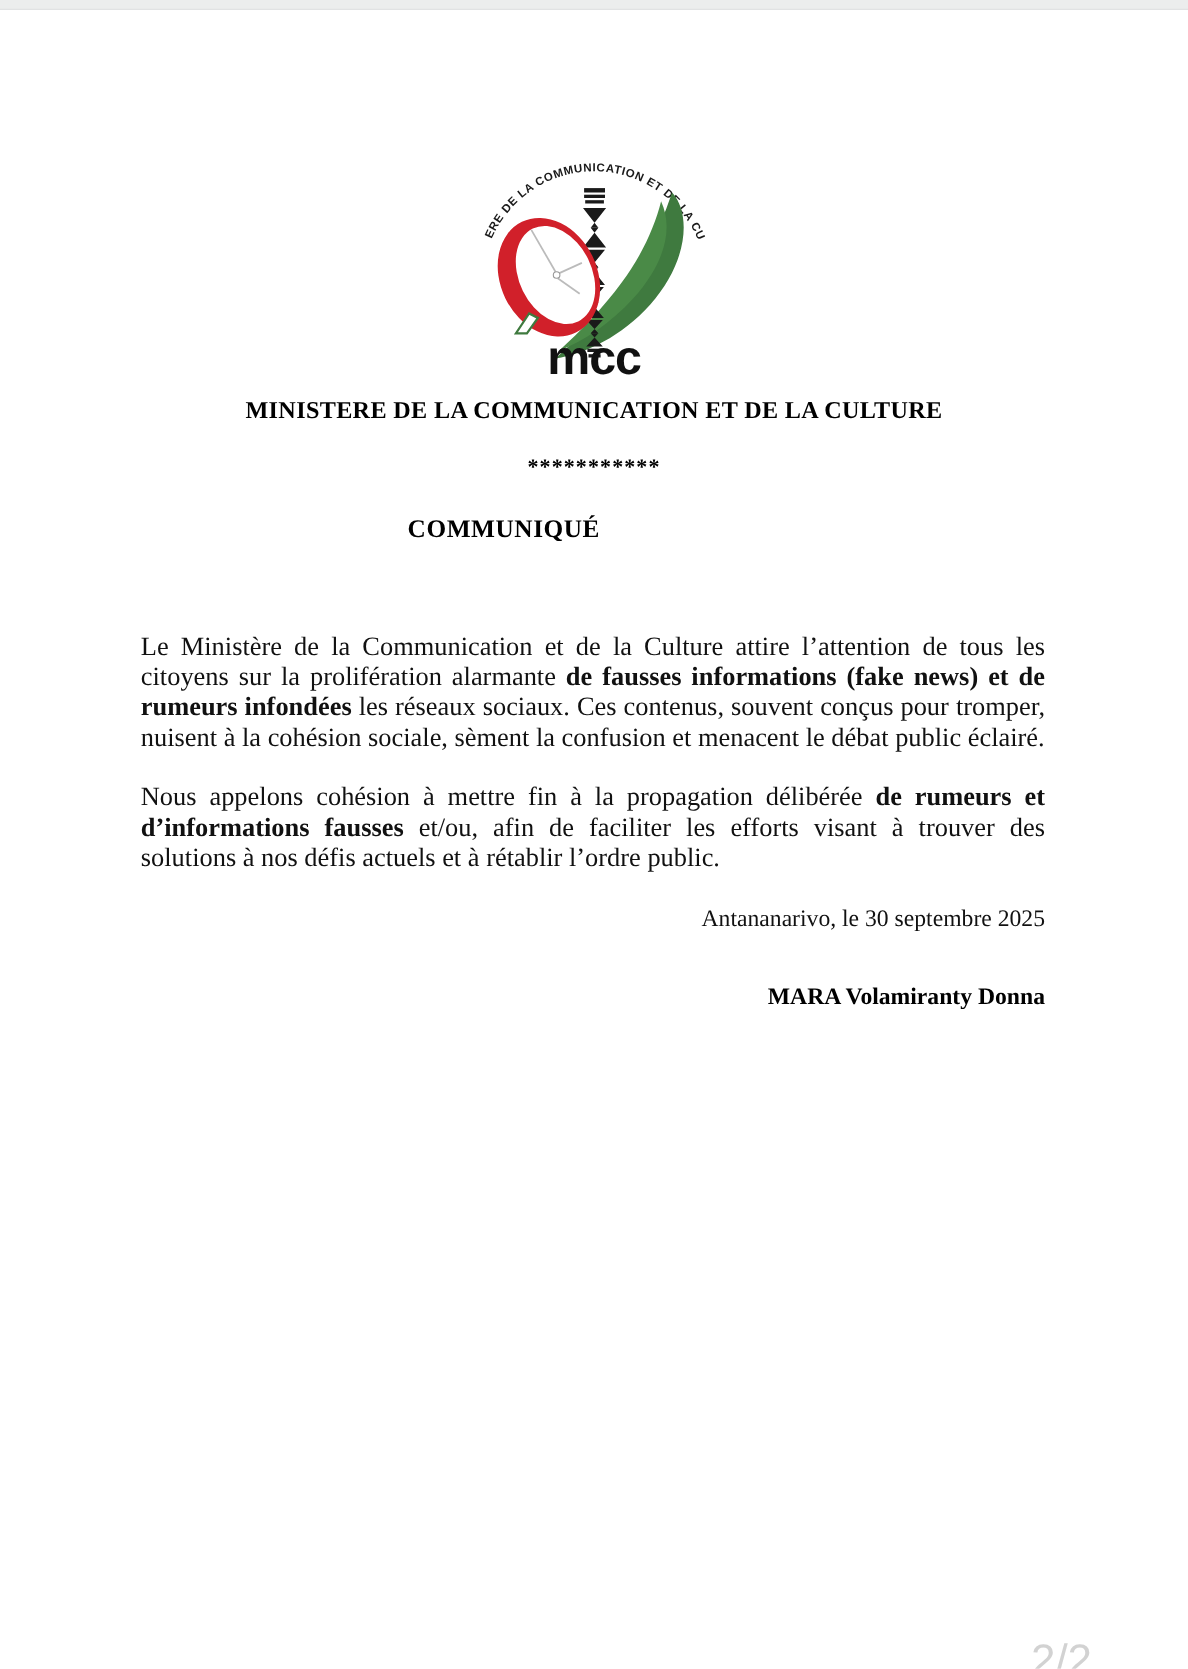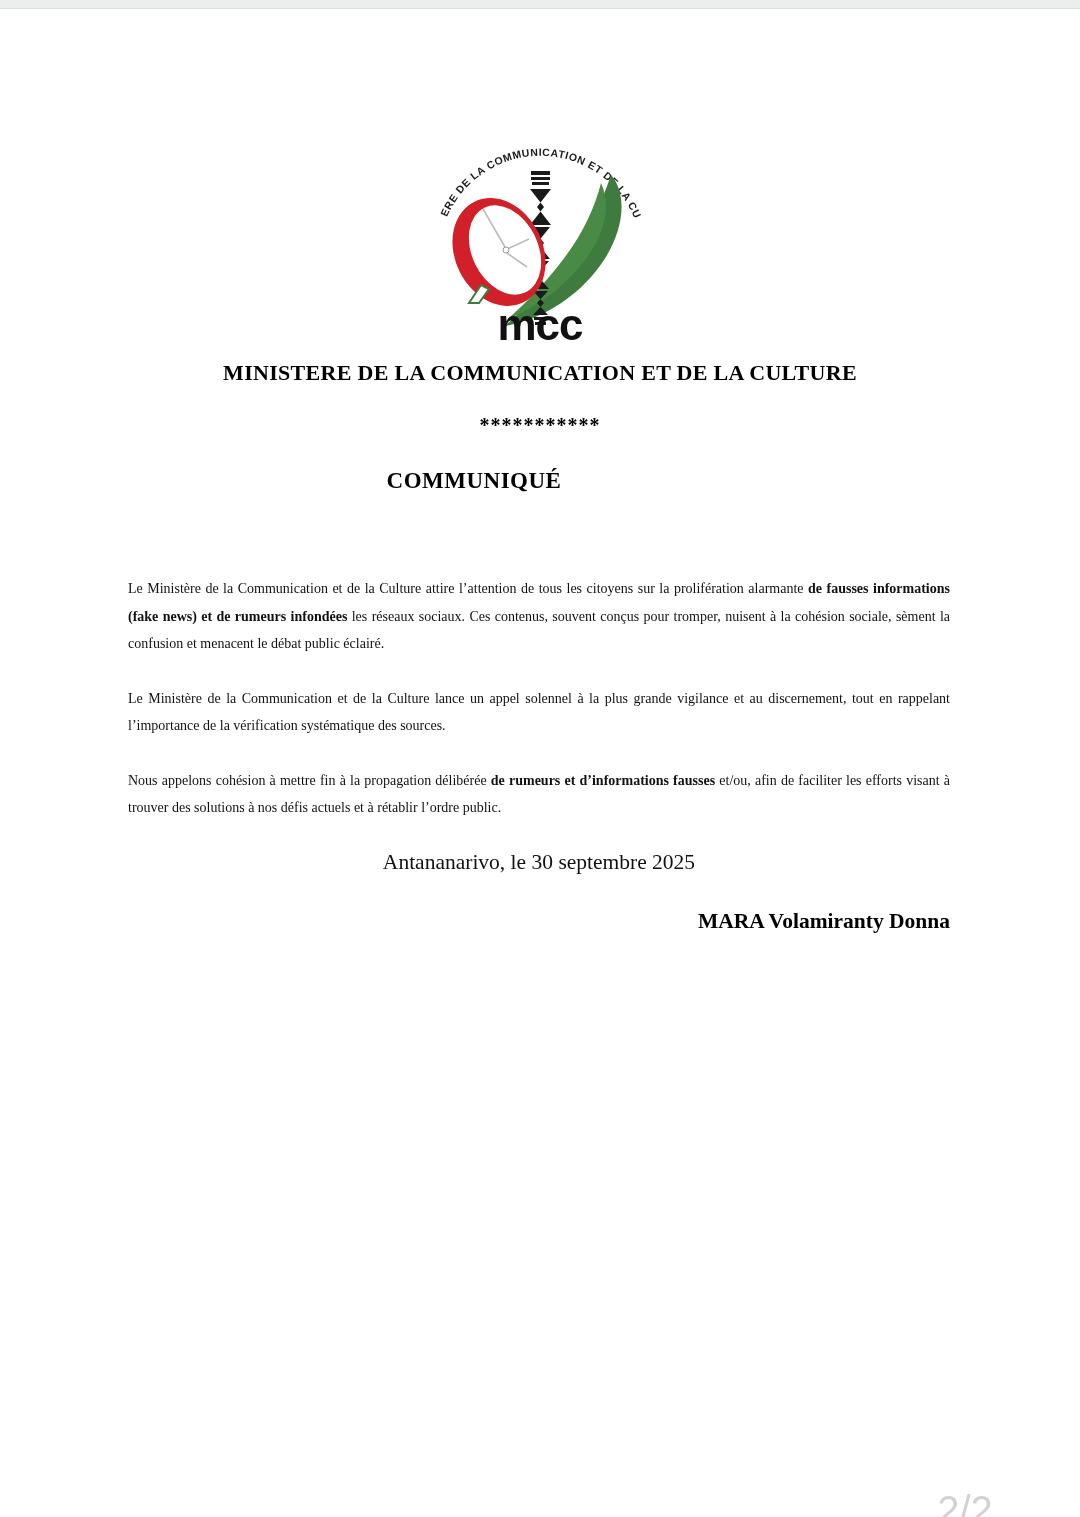--- a/index.html
+++ b/index.html
@@ -71,59 +71,59 @@
     width: 1080px;
     text-align: center;
     font-weight: bold;
     font-size: 20px;
     letter-spacing: 1px;
     color: #000000;
   }
   .communique {
     position: absolute;
     top: 458px;
-    left: 16px;
+    left: 0;
     width: 916px;
     text-align: center;
     font-weight: bold;
     font-size: 23px;
     letter-spacing: 0.5px;
     color: #000000;
   }
 
   
   .body-block {
     position: absolute;
     top: 565px;
     left: 128px;
     width: 822px;
   }
   .para {
     text-align: justify;
     text-justify: inter-word;
-    font-size: 14px;
+    font-size: 24px;
     line-height: 27.5px;
     margin: 0 0 27px 0;
     color: #111111;
   }
   .para b { font-weight: bold; }
 
   .date-line {
-    text-align: center;
+    text-align: right;
     font-size: 21.5px;
     line-height: 27.5px;
     margin: 22px 0 0 0;
     color: #111111;
   }
   .sign-block {
     text-align: right;
     font-weight: bold;
     font-size: 21.5px;
     line-height: 27.5px;
-    margin: 32px 0 0 0;
+    margin: 44px 0 0 0;
     color: #000000;
   }
 
   
   .page-number {
     position: absolute;
     left: 0;
     top: 1478px;
     width: 1080px;
     text-align: center;
@@ -196,21 +196,20 @@
 
   <div class="ministry-title">MINISTERE DE LA COMMUNICATION ET DE LA CULTURE</div>
 
   <div class="stars">***********</div>
 
   <div class="communique">COMMUNIQUÉ</div>
 
   <div class="body-block">
 
     <p class="para" id="para-1"><span>Le Ministère de la Communication et de la Culture attire l’attention de tous les citoyens sur la prolifération alarmante </span><b>de fausses informations (fake news) et de rumeurs infondées</b><span> les réseaux sociaux. Ces contenus, souvent conçus pour tromper, nuisent à la cohésion sociale, sèment la confusion et menacent le débat public éclairé.</span></p>
-    <p class="para" id="para-2"><span>Le Ministère de la Communication et de la Culture lance un appel solennel à la plus grande vigilance et au discernement, tout en rappelant l’importance de la vérification systématique des sources.</span></p>
     <p class="para" id="para-3"><span>Nous appelons cohésion à mettre fin à la propagation délibérée </span><b>de rumeurs et d’informations fausses</b><span> et/ou, afin de faciliter les efforts visant à trouver des solutions à nos défis actuels et à rétablir l’ordre public.</span></p>
 
     <div class="date-line">Antananarivo, le 30 septembre 2025</div>
 
     <div class="sign-block">
       <div>MARA Volamiranty Donna</div>
     </div>
   </div>
 
   <div class="page-number">

